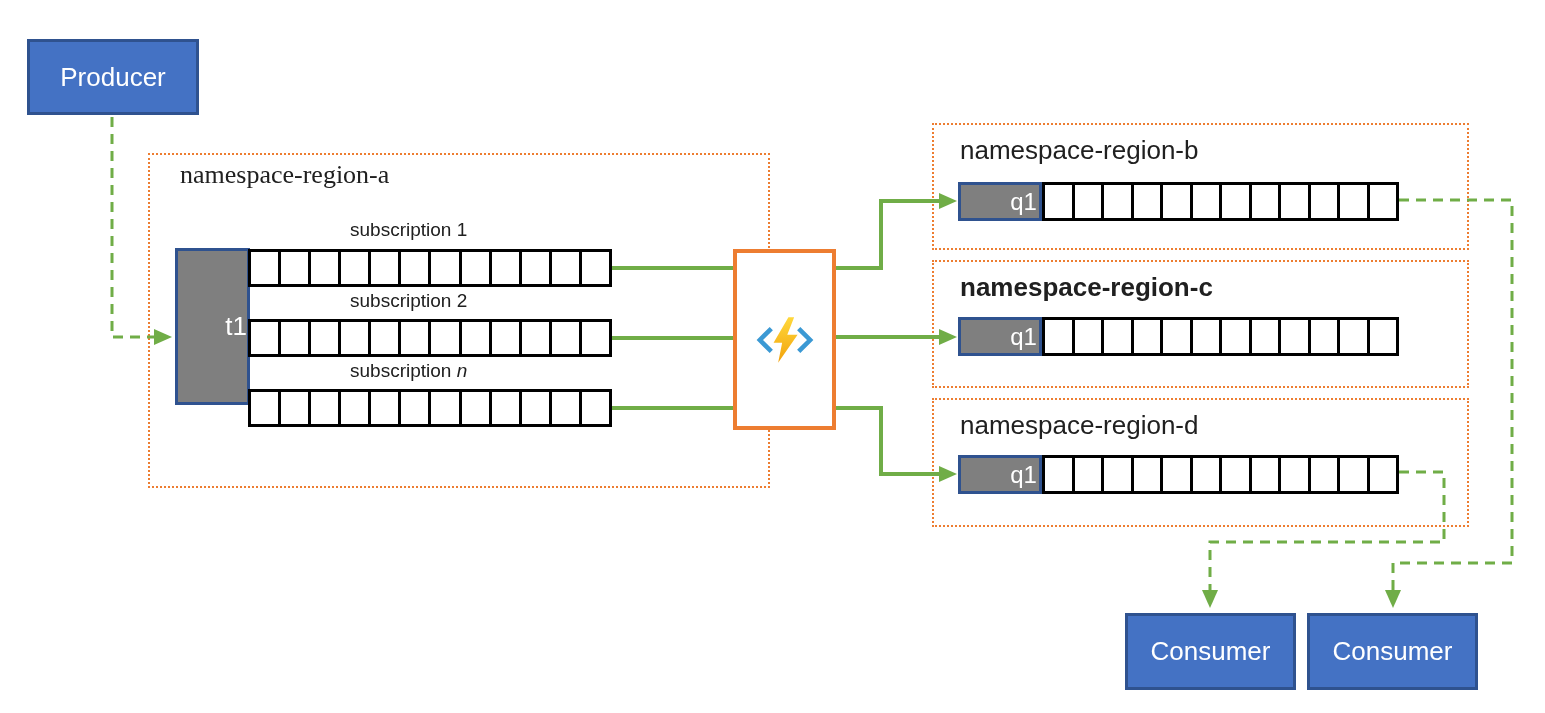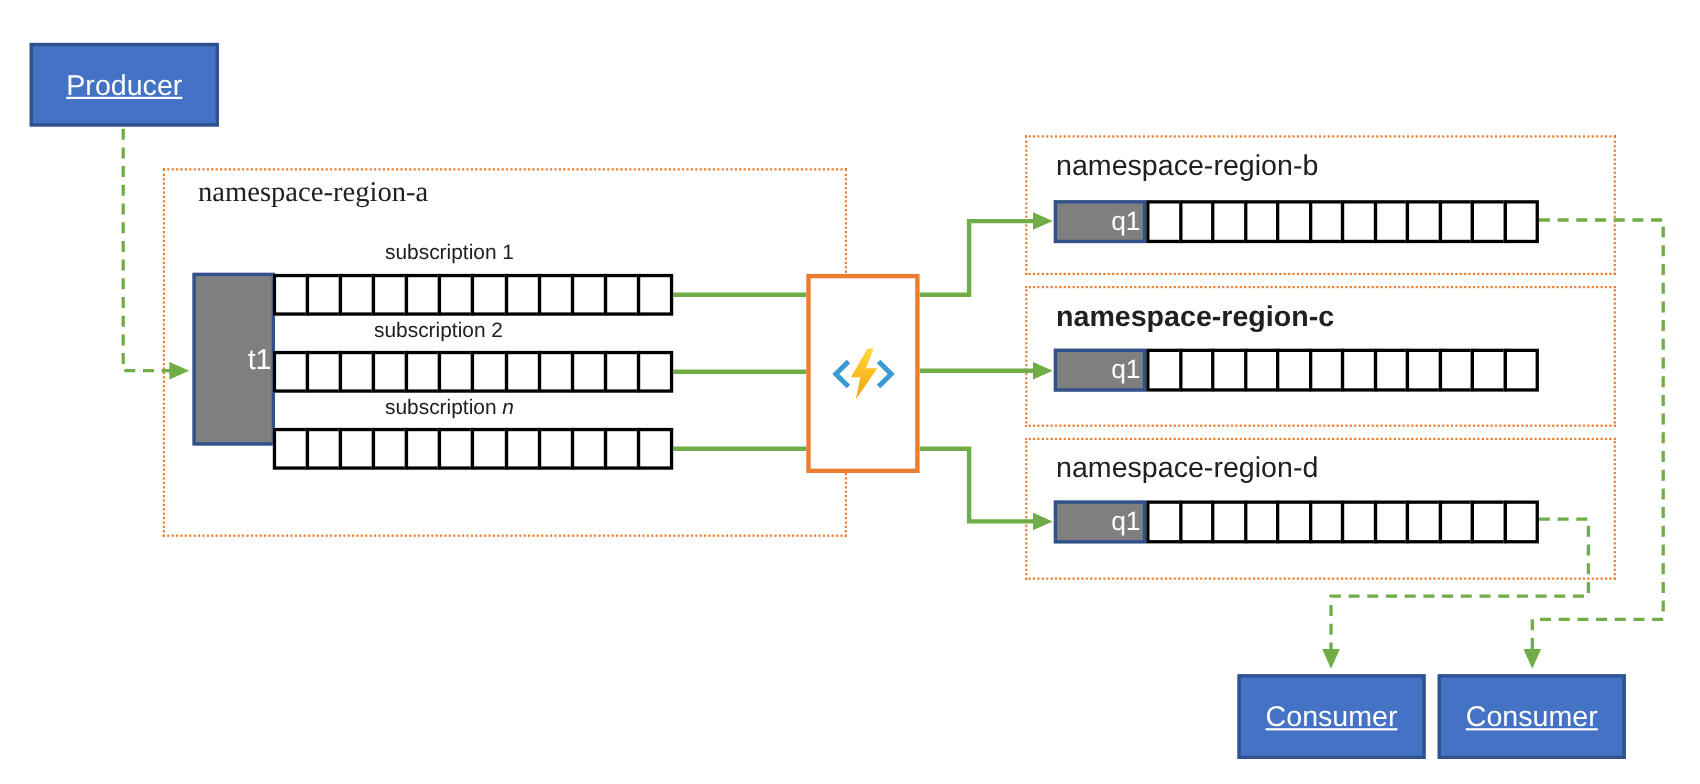--- a/index.html
+++ b/index.html
@@ -7,21 +7,21 @@
   #canvas{position:relative;width:1545px;height:713px;background:#fff;overflow:hidden;}
 
   
   .abs{position:absolute;box-sizing:border-box;}
 
   
   .bluebox{
     background:var(--box-blue,#4472C4);
     border:3px solid var(--box-blue-border,#2F528F);
     color:#ffffff;font-size:26px;
-    display:flex;align-items:center;justify-content:center;text-decoration:underline;
+    display:flex;align-items:center;justify-content:center;
   }
 
   
   .region{
     border:2px dotted var(--orange,#ED7D31);
     background:transparent;
   }
   .region-label{
     position:absolute;color:var(--text-dark,#202020);
     font-size:26px;white-space:nowrap;
@@ -106,21 +106,21 @@
     <span>Producer</span>
   </div>
 
   <div class="abs graybox" style="left:175px;top:248px;width:75px;height:157px;font-size:26px;">
     <span>t1</span>
   </div>
 
   <div class="abs sub-label" style="left:350px;top:219px;width:260px;">
     <span>subscription</span> <span>1</span>
   </div>
-  <div class="abs sub-label" style="left:340px;top:290px;width:260px;">
+  <div class="abs sub-label" style="left:350px;top:290px;width:260px;">
     <span>subscription</span> <span>2</span>
   </div>
   <div class="abs sub-label" style="left:350px;top:360px;width:260px;">
     <span>subscription</span> <span style="font-style: italic;">n</span>
   </div>
 
   <div class="abs cells" style="left:248px;top:249px;width:364px;height:38px;">
       <div class="cell"></div>
       <div class="cell"></div>
       <div class="cell"></div>

